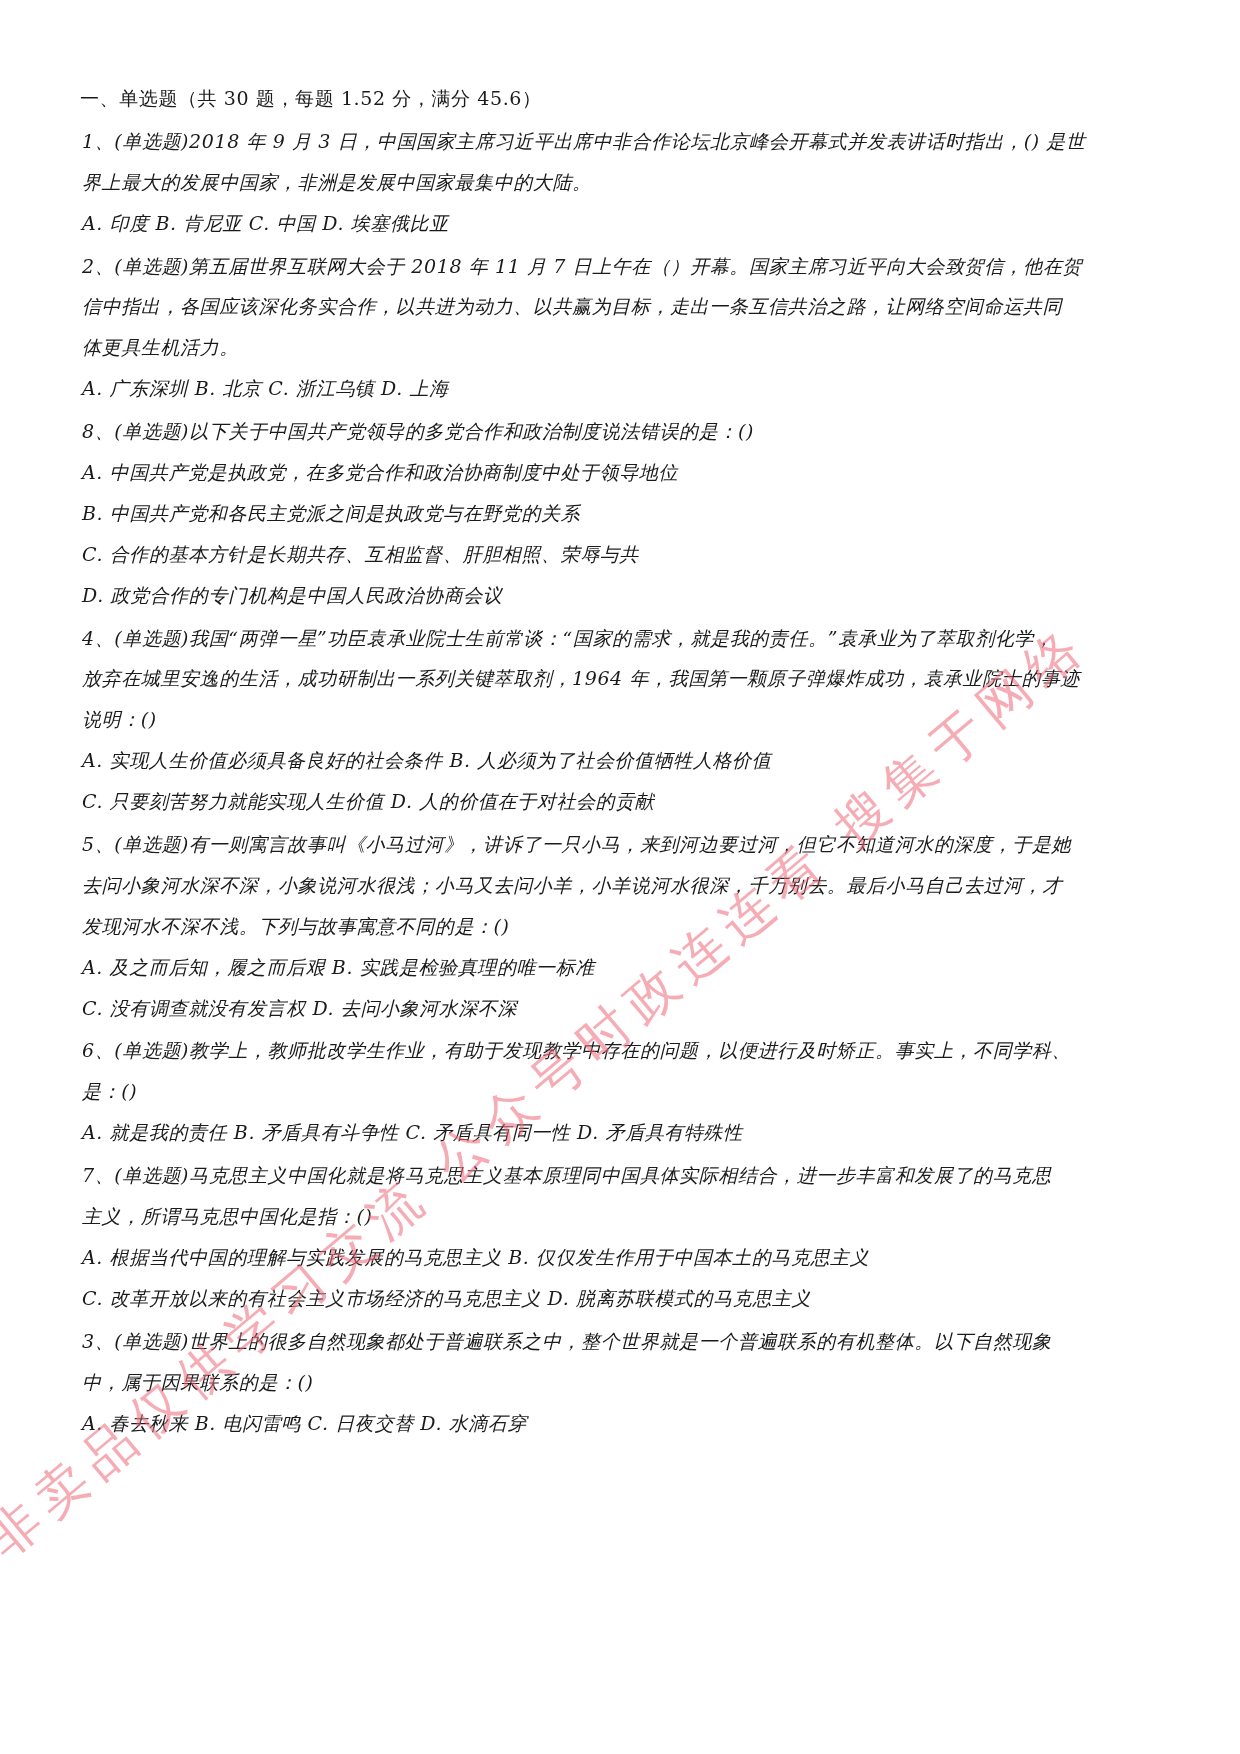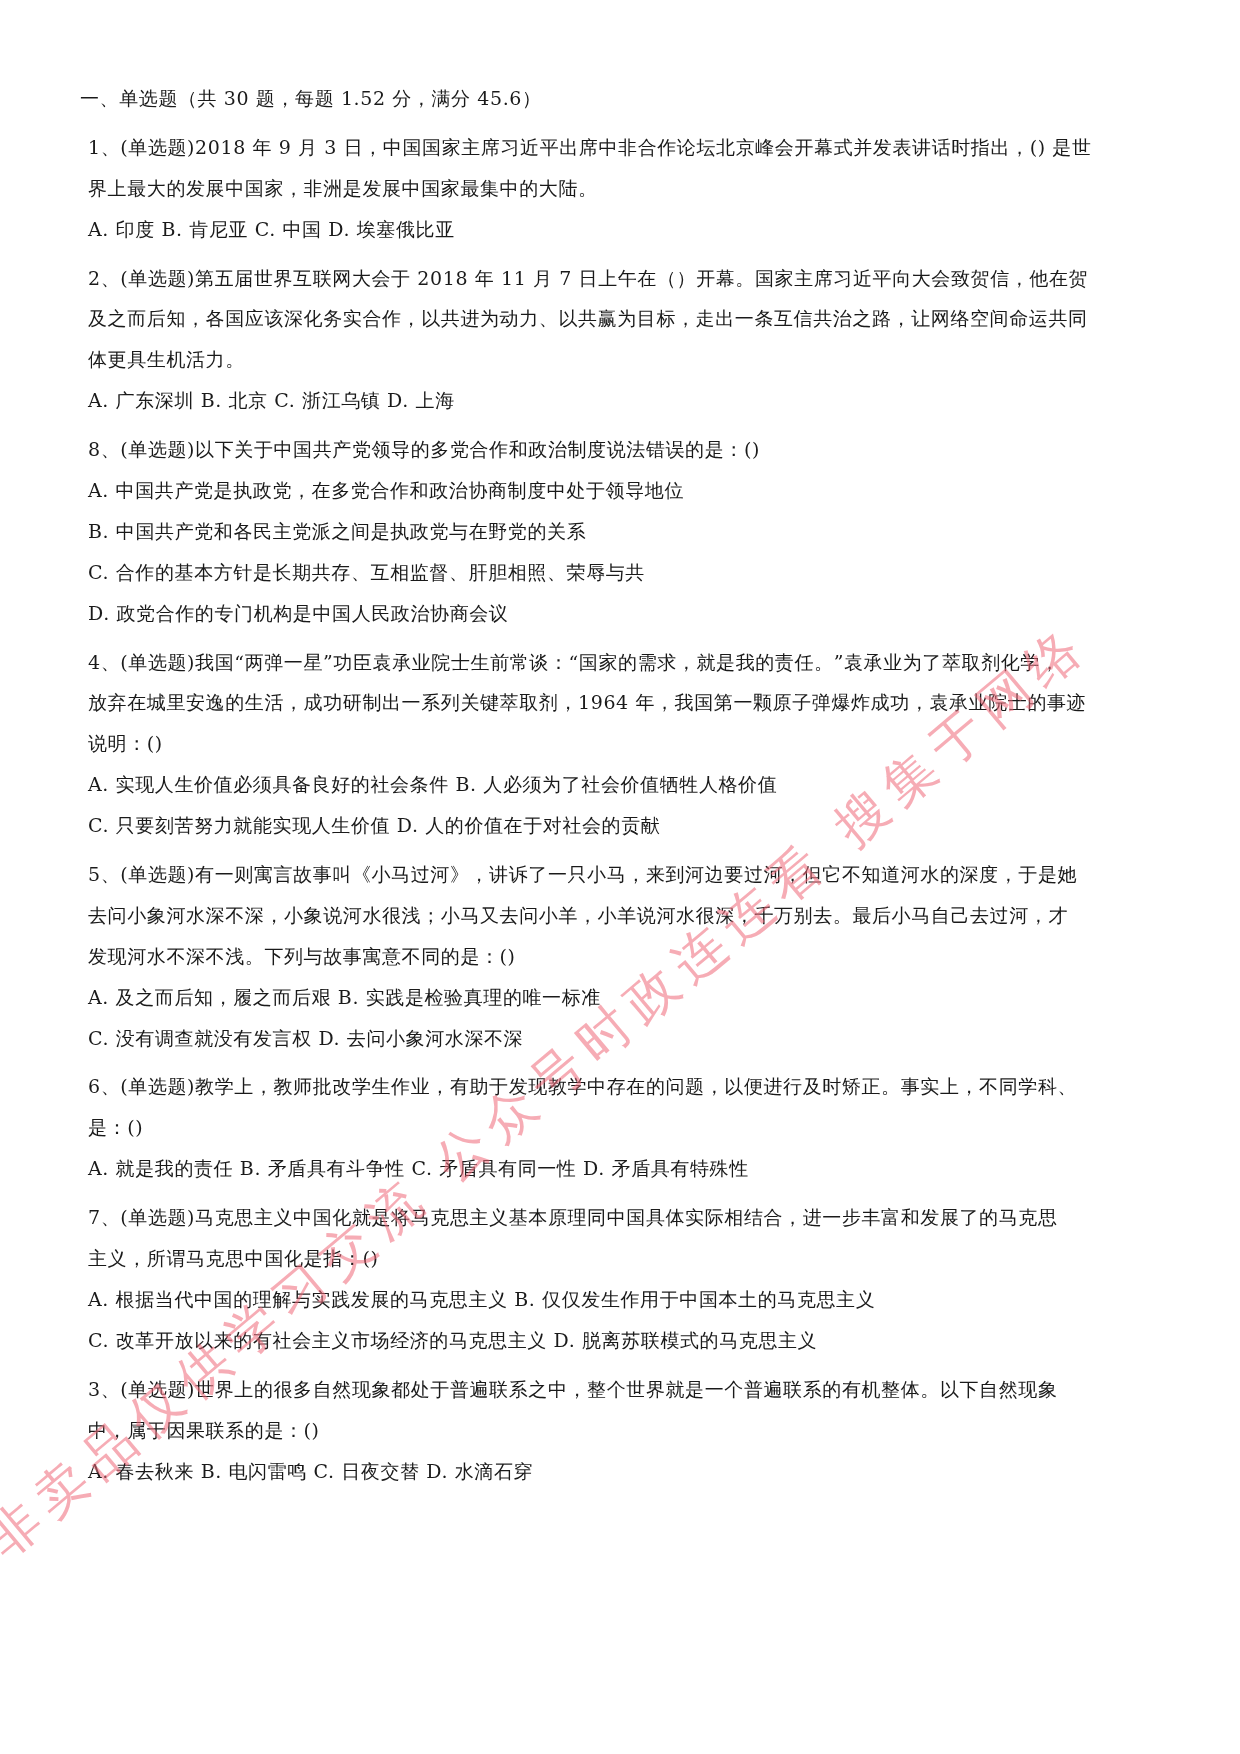--- a/index.html
+++ b/index.html
@@ -1,42 +1,42 @@
 <!DOCTYPE html>
 <html><head>
 <meta charset="utf-8">
 <style>
   html, body { margin:0; padding:0; background:#ffffff; }
   body { width:1240px; height:1754px; position:relative; overflow:hidden;
          font-family:"DejaVu Serif","Liberation Serif",serif; color:#1a1a1a; }
   .page { position:absolute; left:12px; top:0; width:1240px; height:1282px; }
   .content { position:absolute; left:68px; top:78px; width:980px; }
   .line { font-size:19px; line-height:40.9px; height:40.9px; white-space:nowrap; letter-spacing:0.6px; }
-  .q-block { margin:8px; }
+  .q-block { margin:2px;font-style:italic; }
   .watermark { position:absolute; left:-40px; top:1520px; transform-origin:0 0;
                transform:rotate(-40deg); font-size:52px; color:#f06a7a; opacity:0.55;
                letter-spacing:10px; white-space:nowrap; pointer-events:none;
                font-family:"DejaVu Sans","Liberation Sans",sans-serif; font-weight:300; }
 </style>
 </head>
 <body>
 
 <div class="page">
   <div class="content">
     <div class="line">一、单选题（共 30 题，每题 1.52 分，满分 45.6）</div>
 
     <div class="q-block">
       <div class="line">1、(单选题)2018 年 9 月 3 日，中国国家主席习近平出席中非合作论坛北京峰会开幕式并发表讲话时指出，() 是世</div>
       <div class="line">界上最大的发展中国家，非洲是发展中国家最集中的大陆。</div>
       <div class="line">A. 印度 B. 肯尼亚 C. 中国 D. 埃塞俄比亚</div>
     </div>
 
     <div class="q-block">
       <div class="line">2、(单选题)第五届世界互联网大会于 2018 年 11 月 7 日上午在（）开幕。国家主席习近平向大会致贺信，他在贺</div>
-      <div class="line">及之而后知，各国应该深化务实合作，以共进为动力、以共赢为目标，走出一条互信共治之路，让网络空间命运共同</div>
+      <div class="line">信中指出，各国应该深化务实合作，以共进为动力、以共赢为目标，走出一条互信共治之路，让网络空间命运共同</div>
       <div class="line">体更具生机活力。</div>
       <div class="line">A. 广东深圳 B. 北京 C. 浙江乌镇 D. 上海</div>
     </div>
 
     <div class="q-block">
       <div class="line">8、(单选题)以下关于中国共产党领导的多党合作和政治制度说法错误的是：()</div>
       <div class="line">A. 中国共产党是执政党，在多党合作和政治协商制度中处于领导地位</div>
       <div class="line">B. 中国共产党和各民主党派之间是执政党与在野党的关系</div>
       <div class="line">C. 合作的基本方针是长期共存、互相监督、肝胆相照、荣辱与共</div>
       <div class="line">D. 政党合作的专门机构是中国人民政治协商会议</div>

